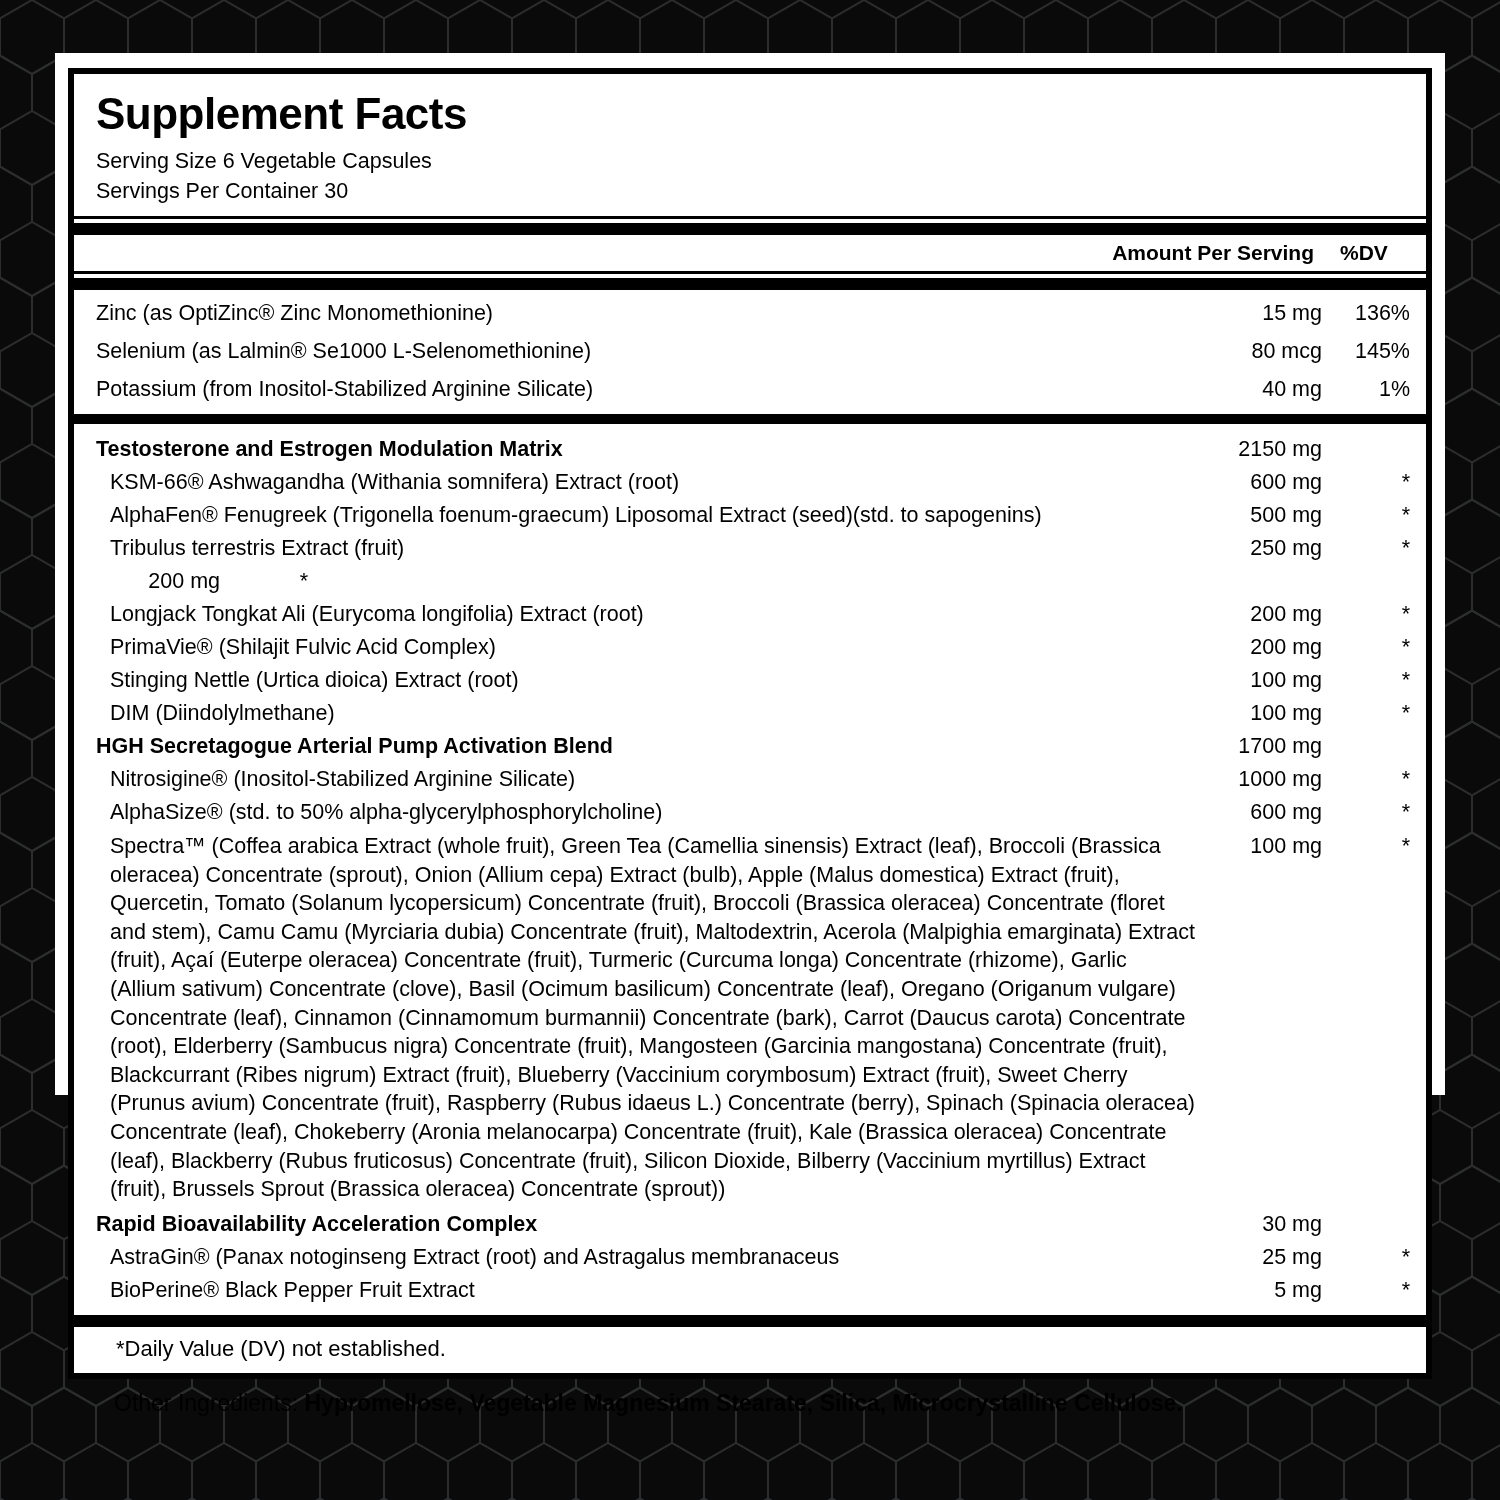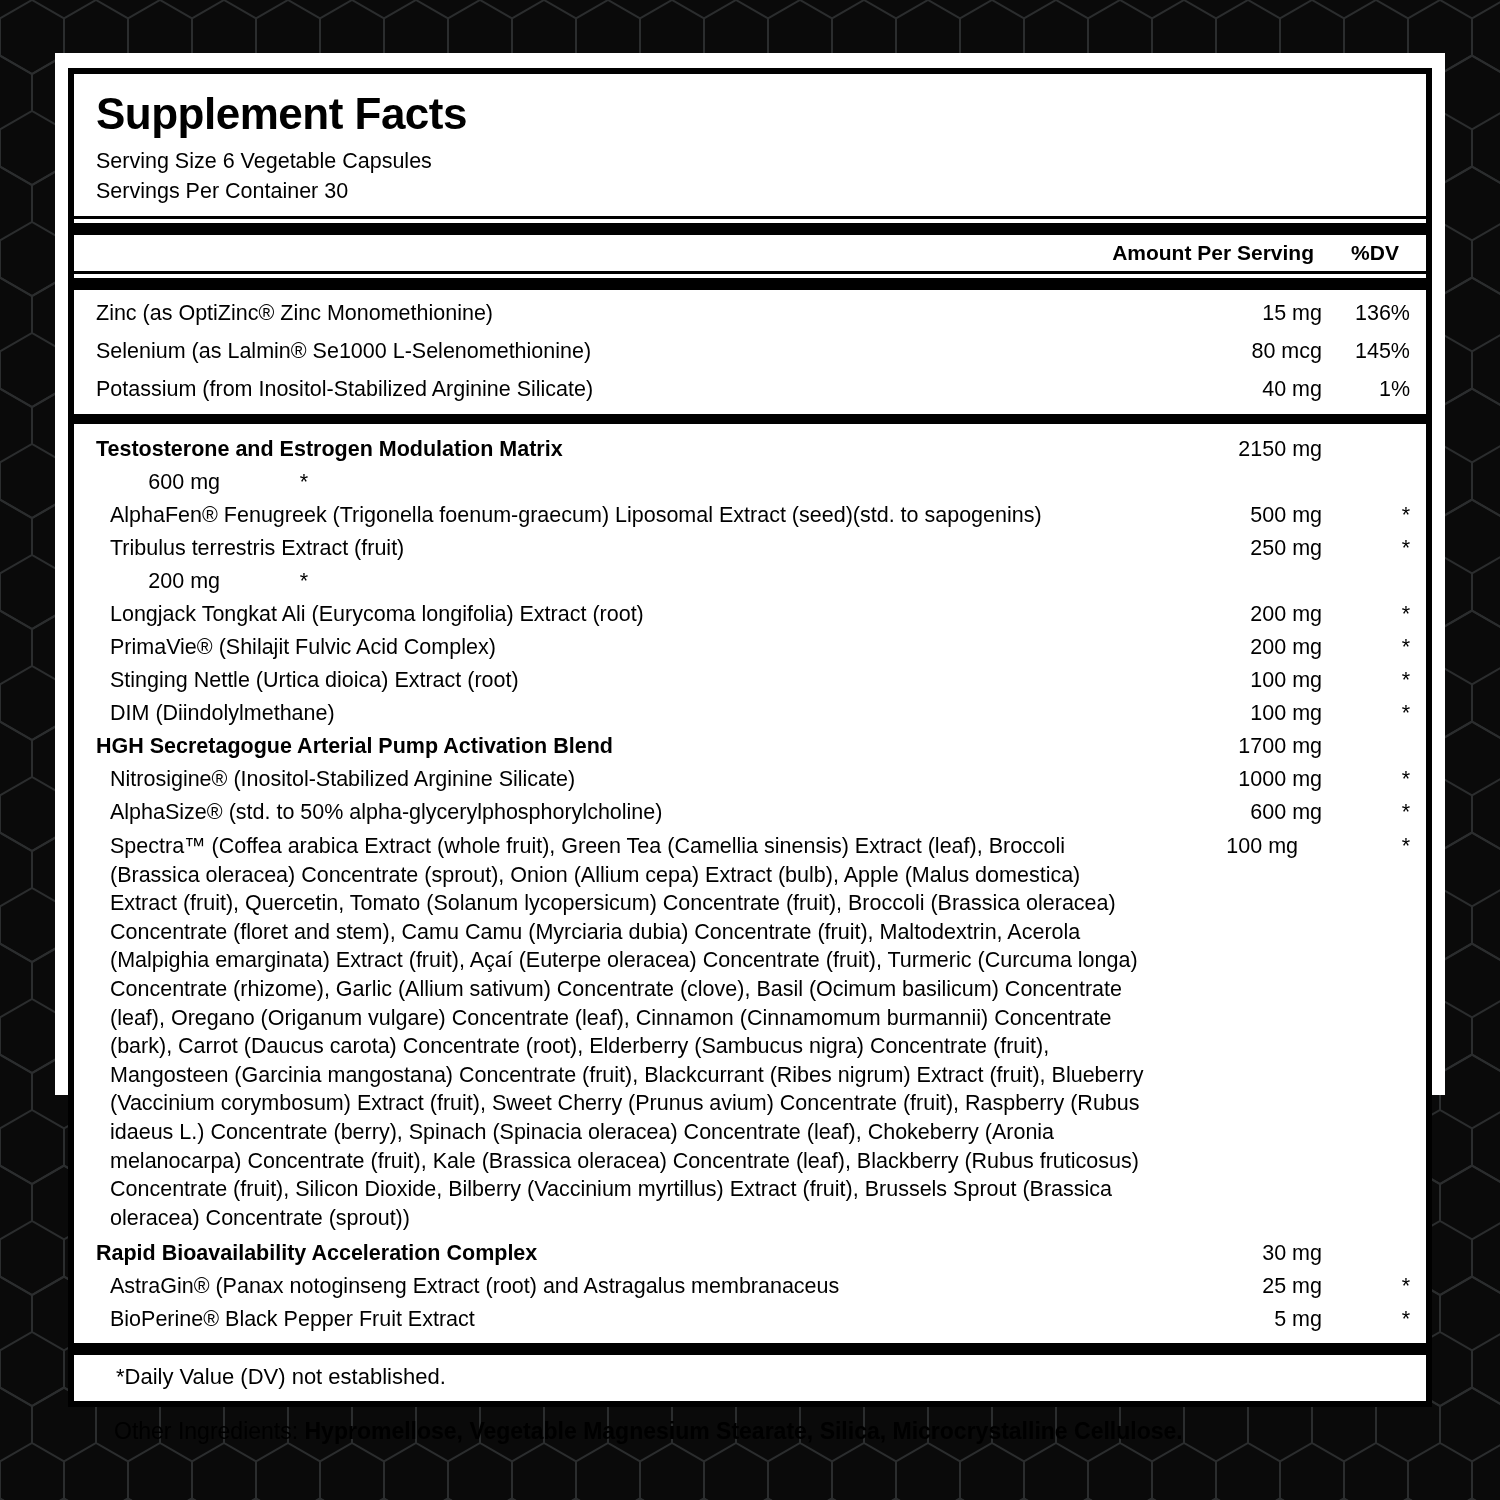--- a/index.html
+++ b/index.html
@@ -24,32 +24,32 @@
   .serving div{white-space:nowrap;}
   .rule{height:3px;background:#000;}
   .bar{height:12px;background:#000;}
   .gap4{height:4px;} .gap6{height:6px;}
   .bar-thin{height:10px;background:#000;}
   .colhead{
     display:flex;justify-content:flex-end;align-items:center;
     height:36px;padding-right:16px;font-weight:700;font-size:21px;
   }
   .colhead .amt-h{margin-right:26px;}
-  .colhead .dv-h{width:70px;text-align:center;}
+  .colhead .dv-h{width:70px;text-align:left;}
   .rows{padding:4px 0 2px 0;}
   .row{display:flex;align-items:baseline;font-size:21.5px;line-height:26px;
        padding:3.5px 16px 3.5px 22px;}
   .row.nutrient{padding-top:6px;padding-bottom:6px;}
   .row.sub,.row.para{padding-left:36px;}
   .row .name{flex:1;padding-right:14px;}
   .row .amt{white-space:nowrap;text-align:right;min-width:110px;}
   .row .dv{width:88px;text-align:right;}
   .row.section .name{font-weight:700;}
   .row.para .name{line-height:28.6px;}
-  .row.para{padding-top:4px;padding-bottom:4px;gap:24px;}
+  .row.para{padding-top:4px;padding-bottom:4px;}
   .footnote{font-size:22px;font-weight:500;padding:9px 16px 11px 42px;}
   .label-footer{margin:9px 0 0 46px;font-size:23px;line-height:31px;}
   .label-footer .lbl{font-weight:400;}
   .label-footer .val{font-weight:700;}
 </style>
 </head>
 <body>
 
 <svg class="hex-bg" width="1500" height="1500" xmlns="http://www.w3.org/2000/svg">
   <defs>
@@ -111,20 +111,21 @@
     <div class="bar-thin"></div>
     <div class="gap4"></div>
 
     <div class="rows">
         <div class="row section">
           <span class="name">Testosterone and Estrogen Modulation Matrix</span>
           <span class="amt">2150 mg</span>
           <span class="dv"></span>
         </div>
         <div class="row sub">
+          <span class="name">KSM-66® Ashwagandha (Withania somnifera) Extract (root)</span>
           <span class="amt">600 mg</span>
           <span class="dv">*</span>
         </div>
         <div class="row sub">
           <span class="name">AlphaFen® Fenugreek (Trigonella foenum-graecum) Liposomal Extract (seed)(std. to sapogenins)</span>
           <span class="amt">500 mg</span>
           <span class="dv">*</span>
         </div>
         <div class="row sub">
           <span class="name">Tribulus terrestris Extract (fruit)</span>

